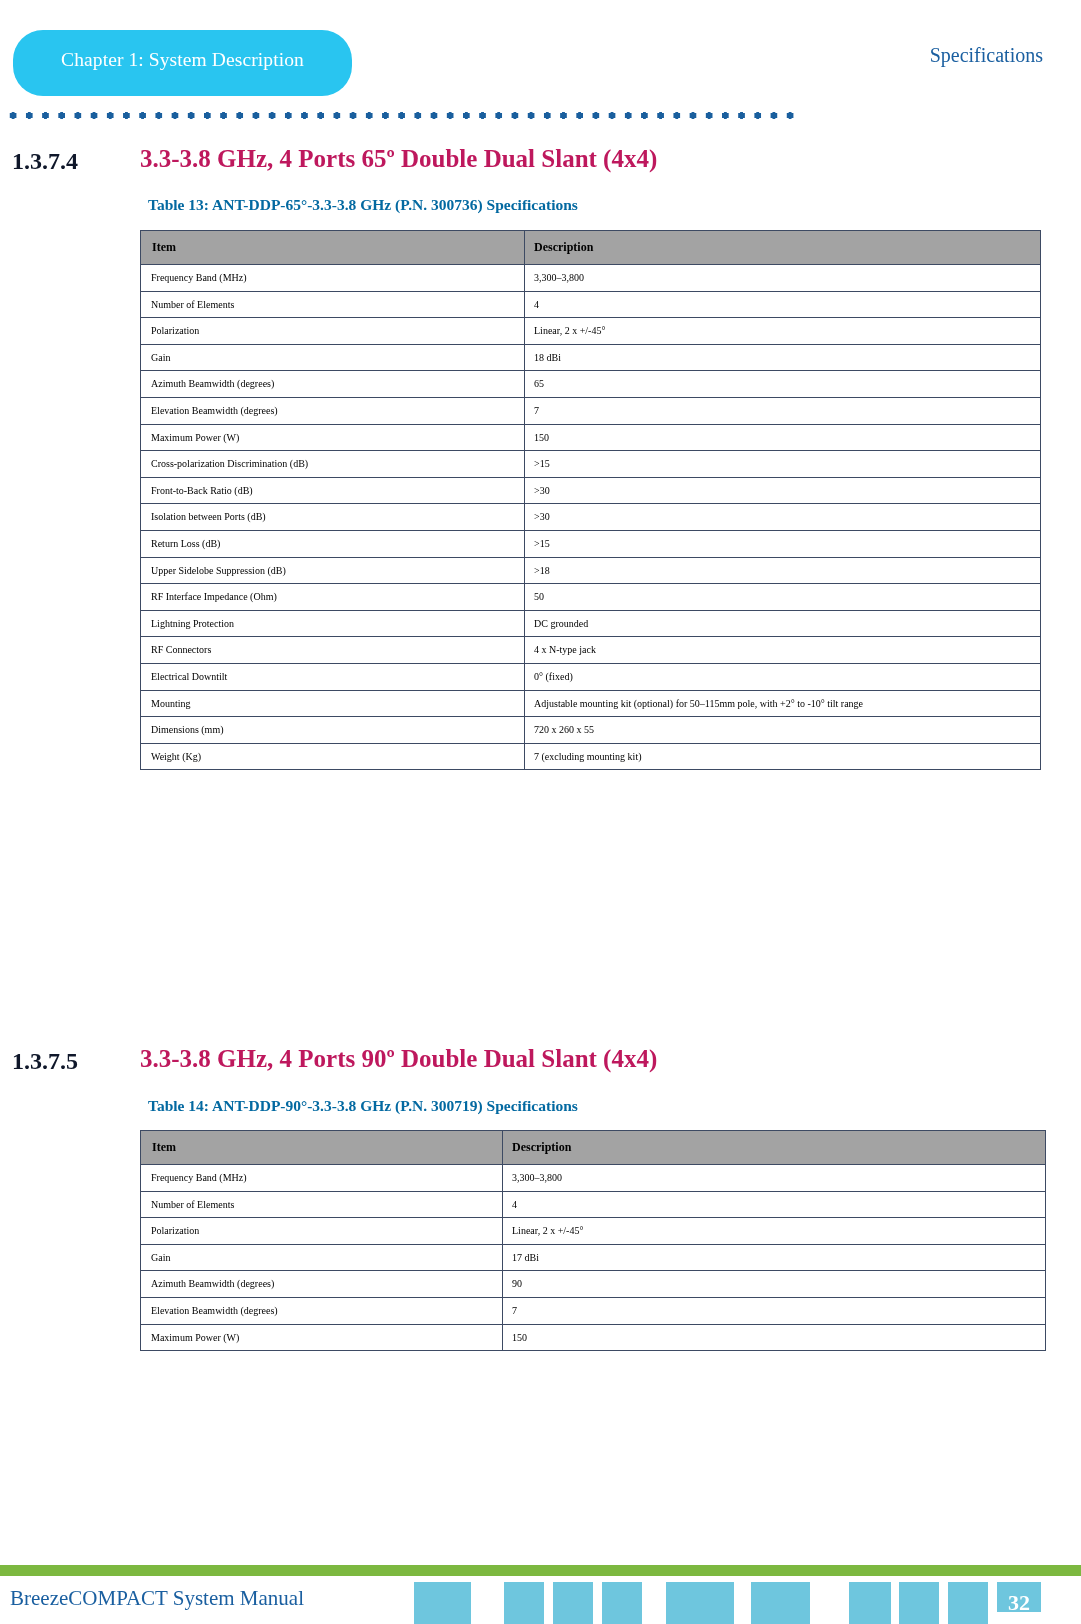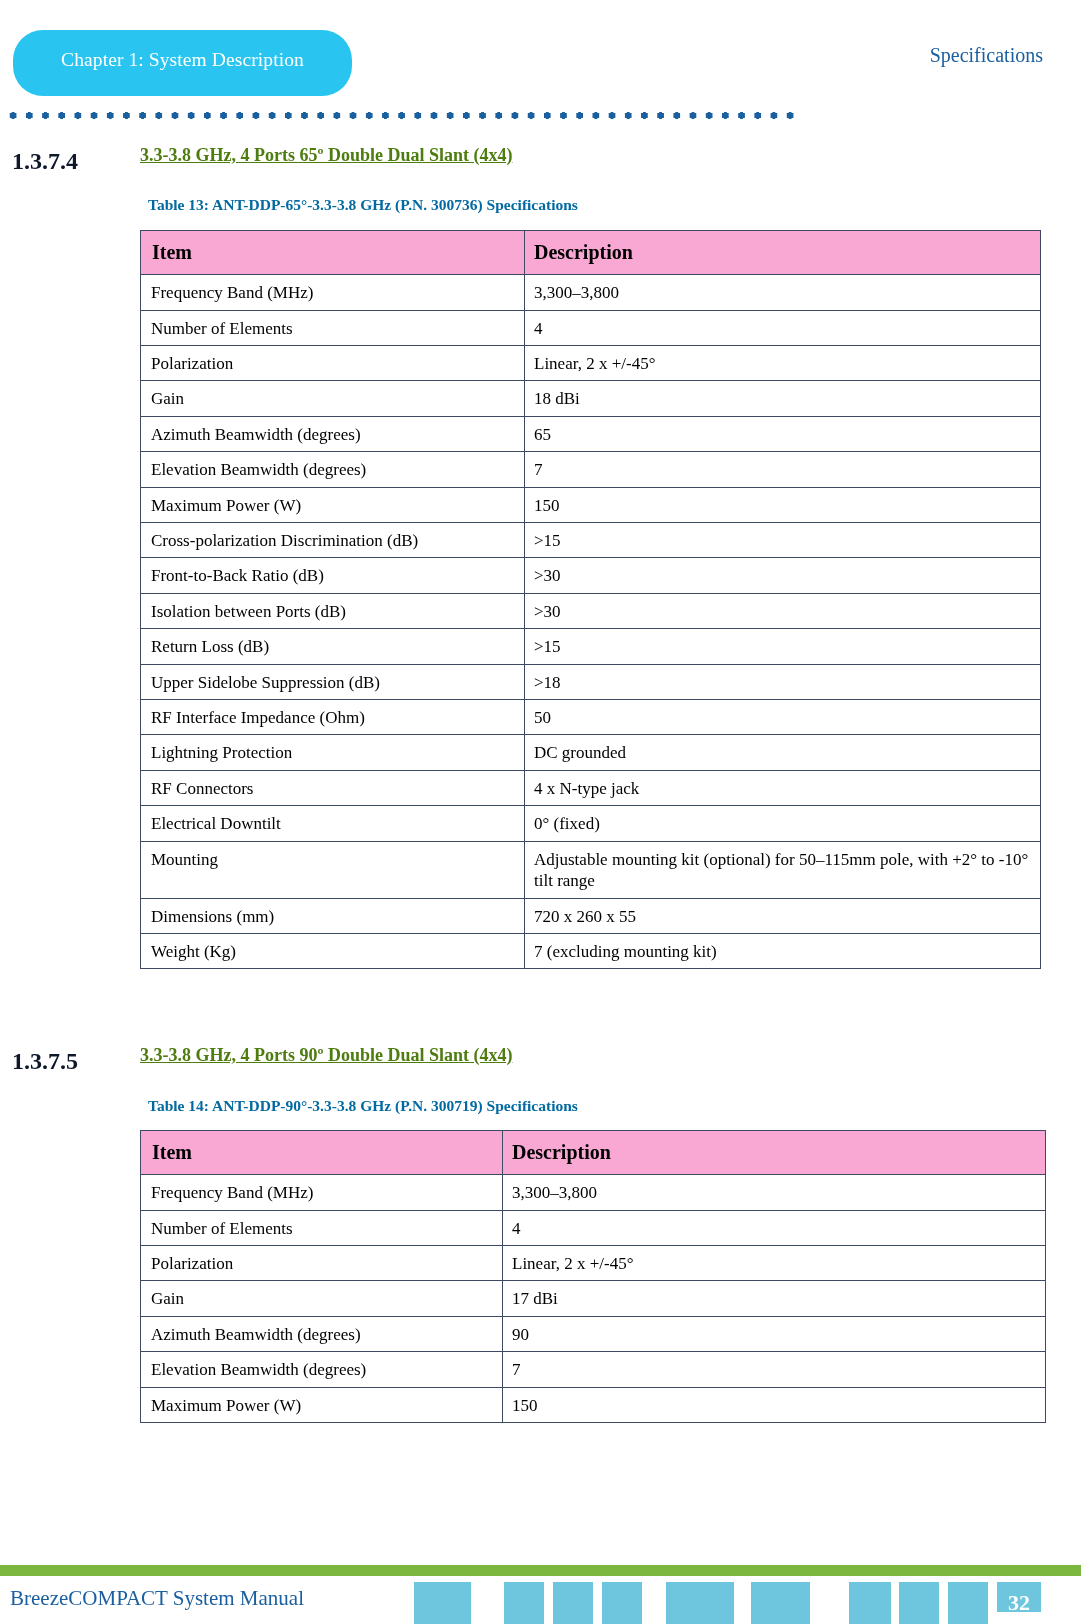--- a/index.html
+++ b/index.html
@@ -82,26 +82,25 @@
     top: 0;
     font-size: 24px;
     font-weight: bold;
     color: #0f172a;
     font-family: "Liberation Serif", "DejaVu Serif", serif;
   }
   .section-title {
     position: absolute;
     left: 140px;
     top: -3px;
-    font-size: 18px;
-    font-weight: bold;
-    color: #4d7c0f;
+    font-size: 25px;
+    font-weight: bold;
+    color: #be185d;
     font-family: "Liberation Serif", "DejaVu Serif", serif;
     white-space: nowrap;
-    text-decoration: underline;
   }
   .table-caption {
     position: absolute;
     left: 148px;
     font-size: 15.5px;
     font-weight: bold;
     color: #0369a1;
     font-family: "Liberation Serif", "DejaVu Serif", serif;
     white-space: nowrap;
   }
@@ -111,31 +110,31 @@
     position: absolute;
     border-collapse: collapse;
     table-layout: fixed;
     font-family: "Liberation Serif", "DejaVu Serif", serif;
     background: #ffffff;
   }
   table.spec-table td,
   table.spec-table th {
     border: 1px solid #3d4a63;
     padding: 7px 9px 6px 9px;
-    font-size: 17px;
+    font-size: 10px;
     line-height: 1.26;
     vertical-align: top;
     text-align: left;
     color: #000000;
     background: #ffffff;
   }
   table.spec-table th {
-    background: #f9a8d4;
-    font-weight: bold;
-    font-size: 20px;
+    background: #a3a3a3;
+    font-weight: bold;
+    font-size: 12px;
     padding-top: 9px;
     padding-bottom: 9px;
   }
   table.spec-table tr.hdr th:first-child { padding-left: 11px; }
   table.spec-table td:first-child { padding-left: 10px; }
 
   #table-13 { left: 140px; top: 230px; width: 900px; }
   #table-13 col.c1 { width: 384px; }
   #table-13 col.c2 { width: 516px; }
 

